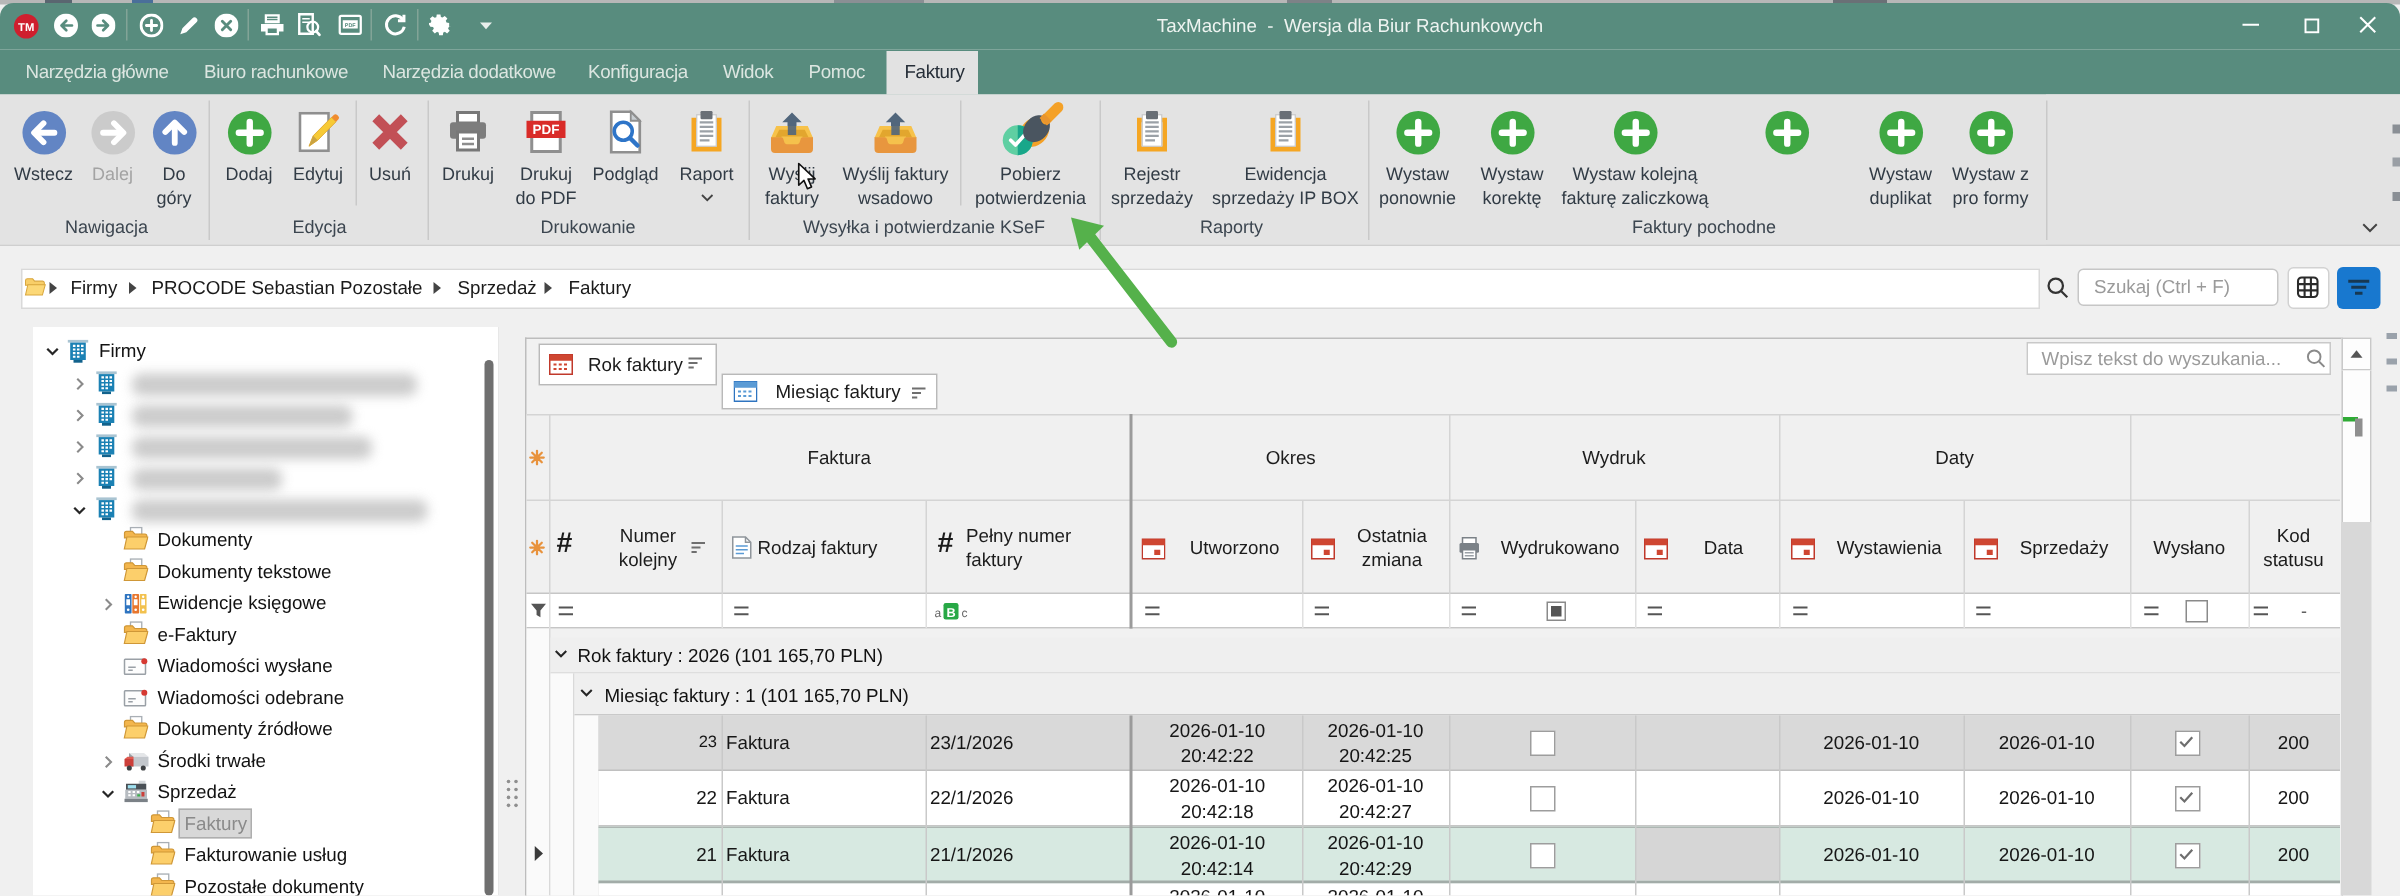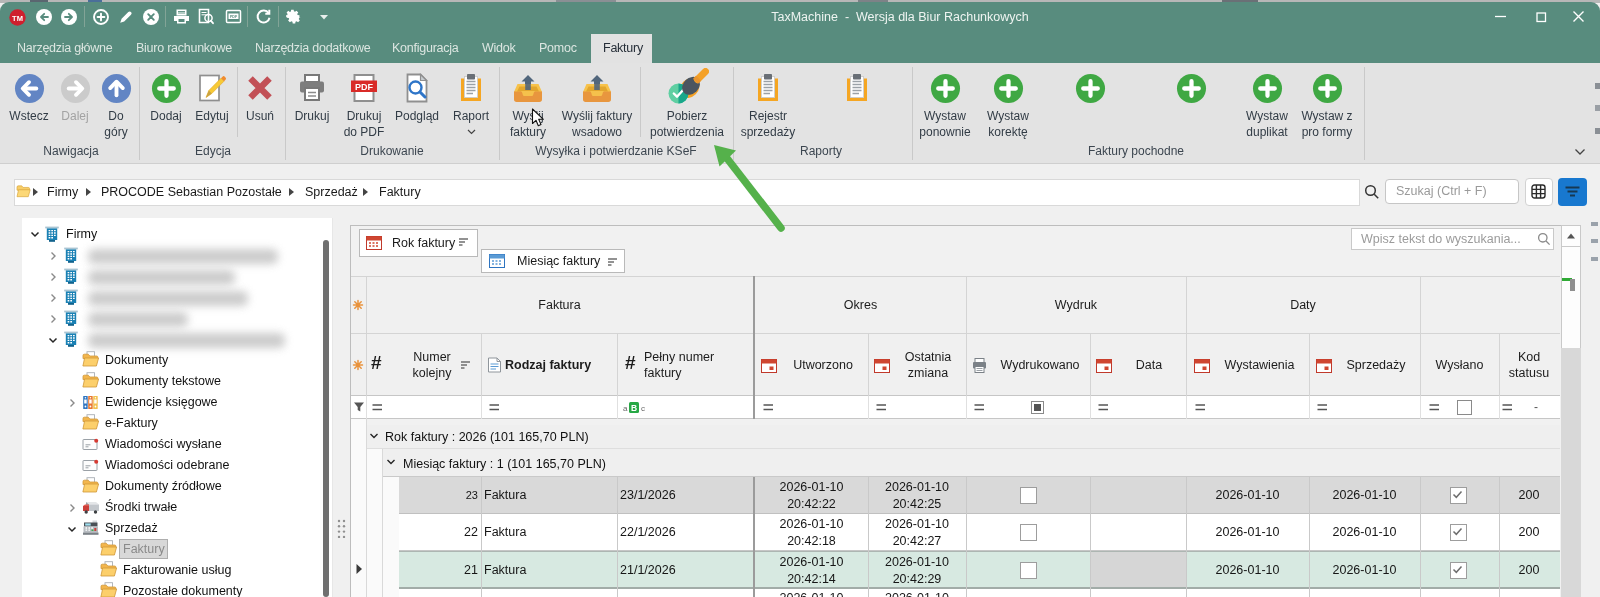--- a/index.html
+++ b/index.html
@@ -315,20 +315,22 @@
       </div>
     <div class="ritem" style="left:797px;width:120px;">
         <div class="ic">
           <svg width="32" height="32" viewBox="0 0 32 32">
             <path d="M6 6.5 H10 V9.5 H9 V25.5 H23 V9.5 H22 V6.5 H26 A0 0 0 0 1 26 6.5 V29 H6 Z" fill="#f5a623"></path>
             <rect x="9.5" y="4.5" width="13" height="21" fill="#fff" stroke="#c8c8c8" stroke-width="0.8"></rect>
             <rect x="12" y="2" width="8" height="5.5" rx="0.8" fill="#696f76"></rect>
             <path d="M11.5 9.5 H20.5 M11.5 12.5 H20.5 M11.5 15.5 H20.5 M11.5 18.5 H20.5 M11.5 21.5 H18" stroke="#9ba1a7" stroke-width="1.5"></path>
           </svg>
         </div>
+        <div class="tx">Ewidencja
+sprzedaży IP BOX</div>
       </div>
     <div class="ritem" style="left:910px;width:70px;">
         <div class="ic">
           <svg width="31" height="31" viewBox="0 0 32 32">
             <circle cx="16" cy="16" r="15" fill="#3fa843"></circle>
             <path d="M16 8.5 V23.5 M8.5 16 H23.5" stroke="#fff" stroke-width="4.4" stroke-linecap="round"></path>
           </svg>
         </div>
         <div class="tx">Wystaw
 ponownie</div>
@@ -343,20 +345,22 @@
         <div class="tx">Wystaw
 korektę</div>
       </div>
     <div class="ritem" style="left:1020px;width:140px;">
         <div class="ic">
           <svg width="31" height="31" viewBox="0 0 32 32">
             <circle cx="16" cy="16" r="15" fill="#3fa843"></circle>
             <path d="M16 8.5 V23.5 M8.5 16 H23.5" stroke="#fff" stroke-width="4.4" stroke-linecap="round"></path>
           </svg>
         </div>
+        <div class="tx">Wystaw kolejną
+fakturę zaliczkową</div>
       </div>
     <div class="ritem" style="left:1131px;width:120px;">
         <div class="ic">
           <svg width="31" height="31" viewBox="0 0 32 32">
             <circle cx="16" cy="16" r="15" fill="#3fa843"></circle>
             <path d="M16 8.5 V23.5 M8.5 16 H23.5" stroke="#fff" stroke-width="4.4" stroke-linecap="round"></path>
           </svg>
         </div>
       </div>
     <div class="ritem" style="left:1237px;width:60px;">
@@ -678,21 +682,21 @@
     <div class="abs" style="left:371px;top:352px;font-size:19px;font-weight:bold;color:#1c1c1c;">#</div>
     <div class="abs hdr" style="left:394px;top:341px;width:76px;height:48px;line-height:16px;">Numer<br>kolejny</div>
     <svg class="abs" style="left:460px;top:360px;" width="11" height="10" viewBox="0 0 11 10">
         <path d="M1 2 H10 M1 5 H7 M1 8 H4.5" stroke="#6f6f6f" stroke-width="1.3"></path>
       </svg>
     <svg class="abs" style="left:487px;top:357px;" width="15" height="16" viewBox="0 0 15 16">
         <path d="M1.5 1 H10 L13.5 4.5 V15 H1.5 Z" fill="#fff" stroke="#8f959b" stroke-width="1"></path>
         <path d="M10 1 V4.5 H13.5" fill="none" stroke="#8f959b" stroke-width="1"></path>
         <path d="M3.5 7 H11.5 M3.5 9.5 H11.5 M3.5 12 H9" stroke="#5b9bd5" stroke-width="1.1"></path>
       </svg>
-    <div class="abs hdr" style="left:505px;top:334px;height:62px;font-weight:bold;">Rodzaj faktury</div>
+    <div class="abs hdr" style="left:505px;top:334px;height:62px;">Rodzaj faktury</div>
     <div class="abs" style="left:625px;top:352px;font-size:19px;font-weight:bold;color:#1c1c1c;">#</div>
     <div class="abs" style="left:644px;top:341px;font-size:12.5px;color:#1c1c1c;line-height:16px;padding-top:8px;">Pełny numer<br>faktury</div>
     <svg class="abs" style="left:761px;top:358px;" width="16" height="16" viewBox="0 0 16 16">
         <rect x="0.5" y="1.5" width="15" height="13" fill="#fff" stroke="#c0392b" stroke-width="1"></rect>
         <rect x="0.5" y="1.5" width="15" height="4" fill="#cf4631"></rect>
         <rect x="8.5" y="8.5" width="4" height="3.5" fill="#cf4631"></rect>
       </svg>
     <div class="abs hdr" style="left:778px;top:334px;width:90px;height:62px;">Utworzono</div>
     <svg class="abs" style="left:874px;top:358px;" width="16" height="16" viewBox="0 0 16 16">
         <rect x="0.5" y="1.5" width="15" height="13" fill="#fff" stroke="#c0392b" stroke-width="1"></rect>

